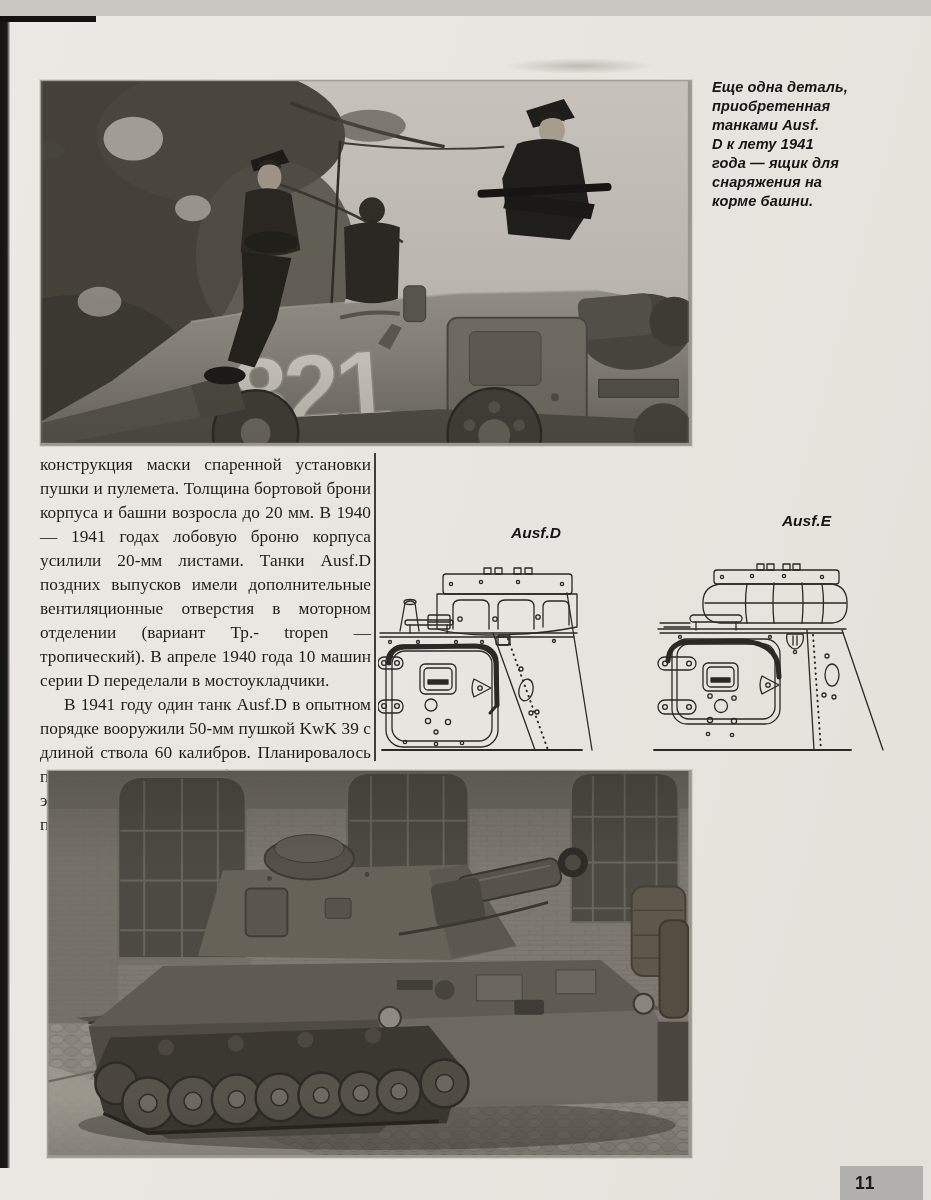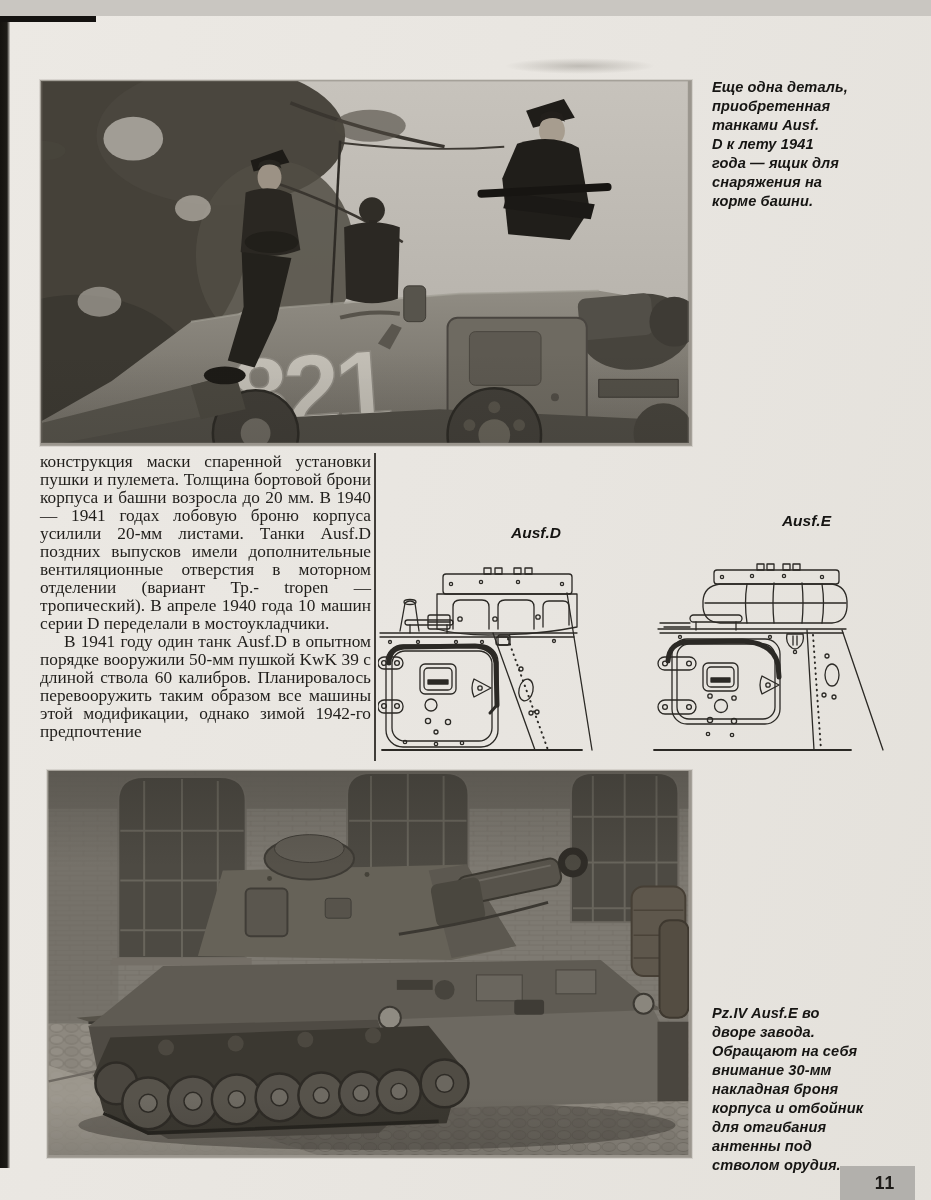--- a/index.html
+++ b/index.html
@@ -21,43 +21,42 @@
   #bottom-photo{left:47px;top:754px;width:643px;height:386px;}
   .caption{
     position:absolute;width:205px;white-space:pre-line;
     font-weight:700;font-style:italic;font-size:14.6px;line-height:19px;
     color:#161513;letter-spacing:.1px;
   }
   #caption-top{left:712px;top:62px;}
   #caption-bottom{left:712px;top:988px;}
   .body-col{
     position:absolute;left:40px;top:437px;width:331px;
-    font-family:"Liberation Serif",serif;font-size:17.3px;line-height:18px;
+    font-family:"Liberation Serif",serif;font-size:17.3px;line-height:24px;
     color:#201e1b;text-align:justify;
   }
   .body-col p{margin:0;}
   .body-col p.indent{text-indent:24px;}
   .vrule{position:absolute;left:374px;top:437px;width:2px;height:308px;background:#413e39;}
   .diag-title{
     position:absolute;left:385px;top:453px;width:490px;text-align:center;
     font-weight:700;font-style:italic;font-size:15.5px;color:#161513;
   }
   .diag-label{
     position:absolute;width:120px;text-align:right;
     font-weight:700;font-style:italic;font-size:15.5px;color:#161513;
   }
   #label-d{left:441px;top:508px;}
   #label-e{left:711px;top:496px;}
   .diag-svg{position:absolute;}
   #diagram-d{left:378px;top:541px;}
   #diagram-e{left:650px;top:541px;}
   .pagenum-box{
-    position:absolute;left:840px;top:1150px;width:75px;height:34px;
+    position:absolute;left:840px;top:1150px;width:83px;height:34px;
     background:#b2b0ac;
-    text-align:center;
   }
   .pagenum-box span{
     display:inline-block;padding-left:15px;line-height:34px;
     font-weight:700;font-size:17.5px;color:#1e1c19;letter-spacing:1px;
   }
 </style>
 </head>
 <body>
 
 <div class="page">
@@ -413,27 +412,18 @@
       <linearGradient id="vign2" x1="0" y1="0" x2="0" y2="1">
         <stop offset="0" stop-color="rgba(30,28,24,.22)"></stop>
           <stop offset=".25" stop-color="rgba(30,28,24,0)"></stop>
         <stop offset=".85" stop-color="rgba(30,28,24,0)"></stop>
           <stop offset="1" stop-color="rgba(30,28,24,.18)"></stop>
       </linearGradient>
       <rect width="643" height="386" fill="url(#vign2)"></rect>
     </svg>
   </figure>
 
-  <aside class="caption" id="caption-bottom">Pz.IV Ausf.E во
-дворе завода.
-Обращают на себя
-внимание 30-мм
-накладная броня
-корпуса и отбойник
-для отгибания
-антенны под
-стволом орудия.</aside>
 
   <div class="pagenum-box">
     <span>11</span>
   </div>
 
 </div>
 
 </body></html>

